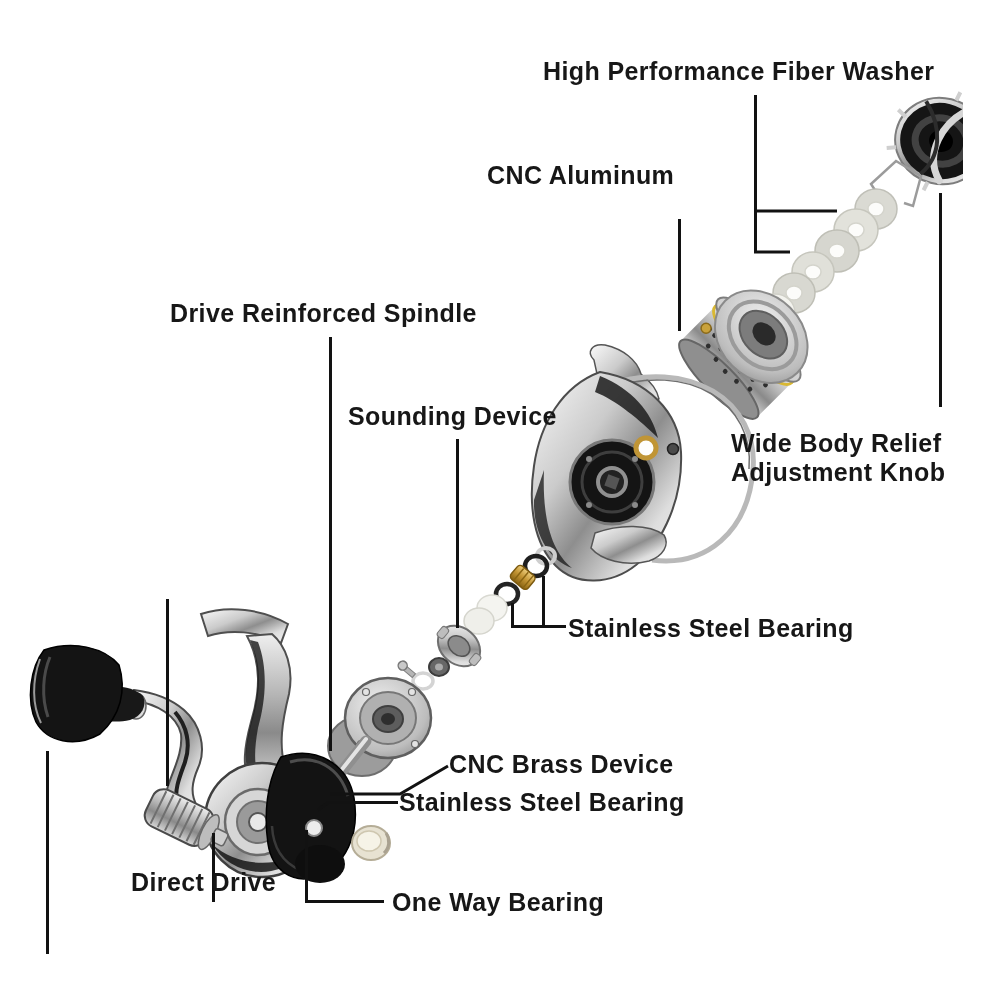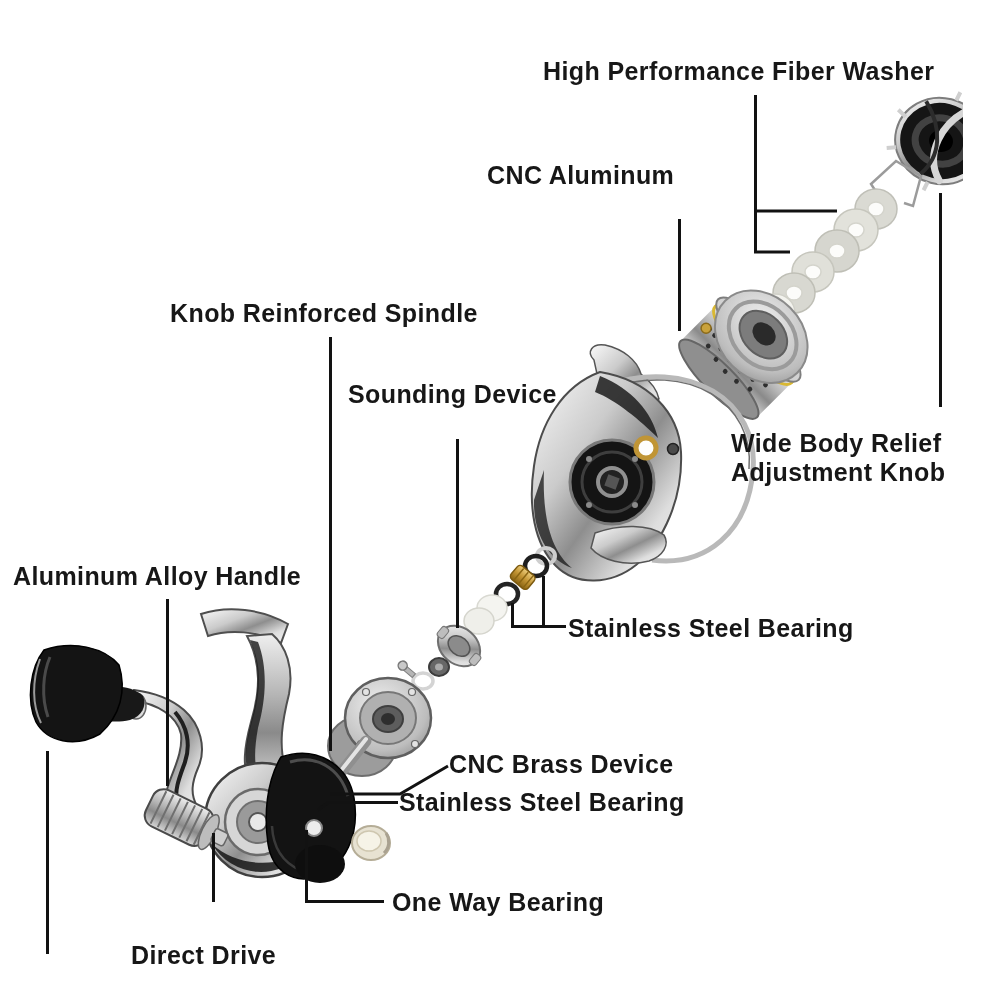--- a/index.html
+++ b/index.html
@@ -239,30 +239,29 @@
 
 <div class="label center" style="left:487px;top:161px;width:300px;">
   <div>CNC Aluminum</div>
 </div>
 
 <div class="label center" style="left:731px;top:429px;width:290px;">
   <div>Wide Body Relief</div>
   <div>Adjustment Knob</div>
 </div>
 
-<div class="label" style="left:170px;top:299px;">Knob Reinforced Spindle</div>
-
-<div class="label" style="left:348px;top:380px;">Sounding Device</div>
+<div class="label" style="left:170px;top:299px;">Drive Reinforced Spindle</div>
+
+<div class="label" style="left:348px;top:402px;">Sounding Device</div>
 
 <div class="label" style="left:568px;top:614px;">Stainless Steel Bearing</div>
 
-<div class="label" style="left:13px;top:562px;">Aluminum Alloy Handle</div>
 
 <div class="label" style="left:449px;top:750px;">CNC Brass Device</div>
 
 <div class="label" style="left:399px;top:788px;">Stainless Steel Bearing</div>
 
 <div class="label" style="left:392px;top:888px;">One Way Bearing</div>
 
-<div class="label" style="left:131px;top:941px;">Direct Drive</div>
+<div class="label" style="left:131px;top:868px;">Direct Drive</div>
 
 
 </div>
 
 </body></html>

